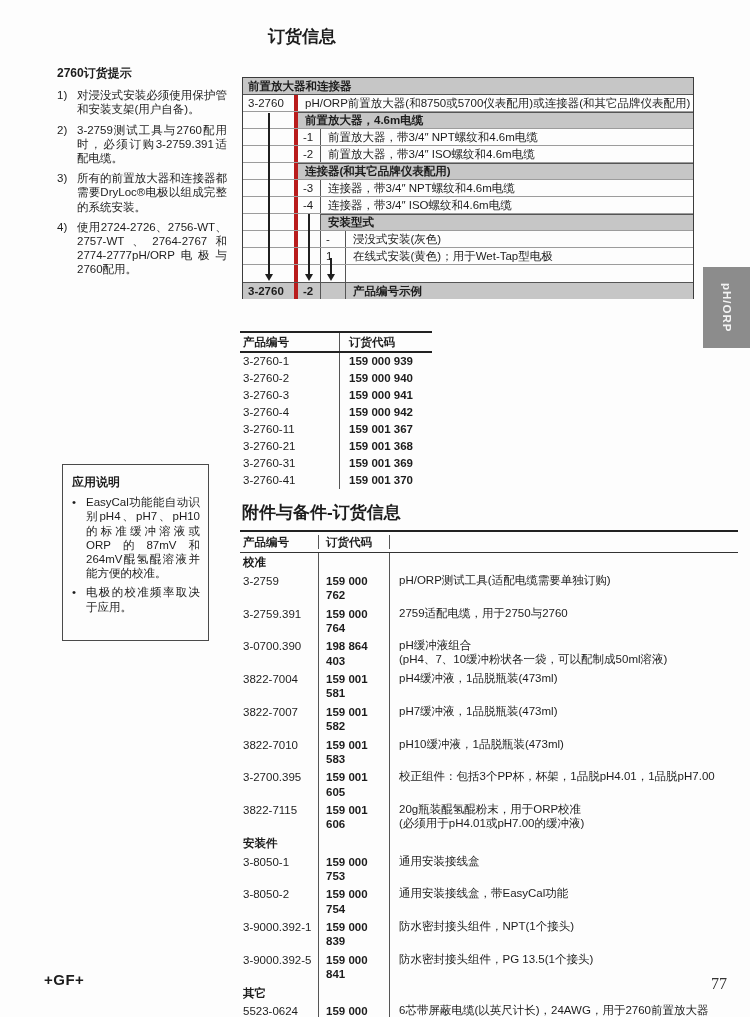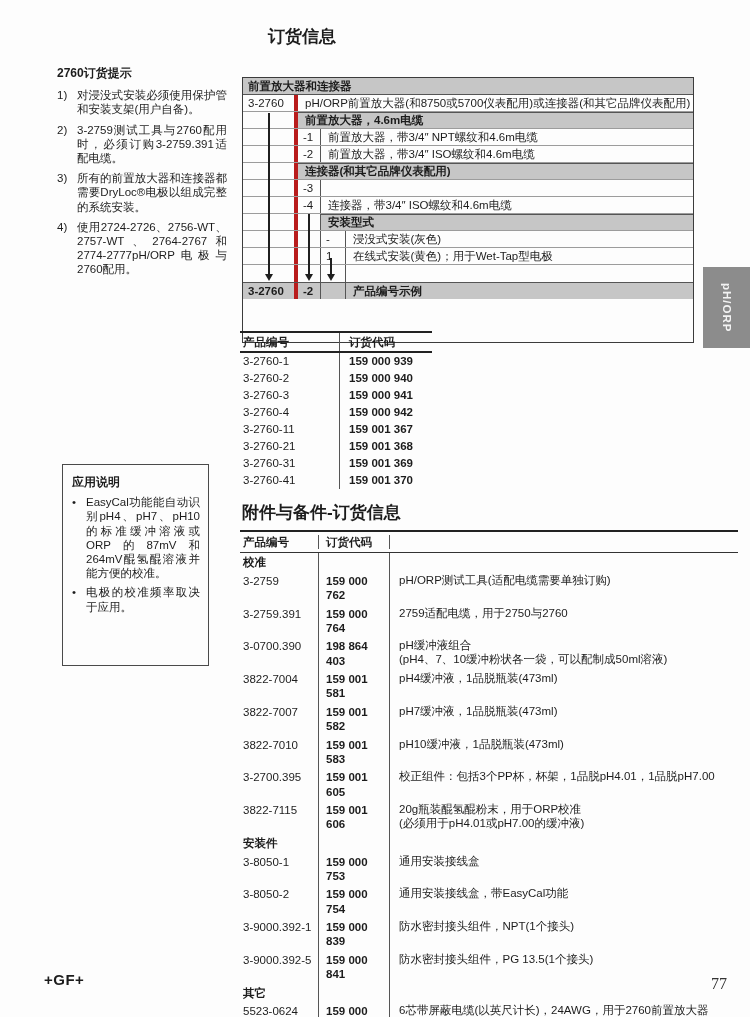--- a/index.html
+++ b/index.html
@@ -13,29 +13,29 @@
   .h1 { position:absolute; font-size:17px; font-weight:700; line-height:20px; }
 
   
   .notes { position:absolute; left:57px; top:66px; width:170px; }
   .notes-title { font-weight:700; font-size:12px; margin-bottom:8px; }
   .note { display:flex; margin-bottom:6px; }
   .note-num { width:20px; flex:none; }
   .note-text { flex:1; text-align:justify; }
 
   
-  .app-box { position:absolute; left:62px; top:464px; width:147px; height:202px;
+  .app-box { position:absolute; left:62px; top:464px; width:147px; height:177px;
     border:1px solid #4a4a4a; padding:10px 8px 0 9px; background:#fdfdfd; }
   .app-title { font-weight:700; font-size:12px; margin-bottom:6px; }
   .bullet { display:flex; margin-bottom:5px; }
   .b-mark { width:14px; flex:none; }
   .b-text { flex:1; text-align:justify; }
 
   
-  .order-table { position:absolute; left:242px; top:77px; width:452px; height:266px;
+  .order-table { position:absolute; left:242px; top:77px; width:452px; height:222px;
     border:1px solid #3c3c3c; }
   .ot-row { position:absolute; left:0; right:0; display:flex; align-items:stretch;
     border-bottom:1px solid #9c9c9c; background:#fdfdfd; }
   .ot-row.band { background:#c6c6c6; font-weight:700; border-bottom:1px solid #555; }
   .ot-row.graybottom { background:#c6c6c6; font-weight:700; border-bottom:none; border-top:1px solid #555; }
   .cell { display:flex; align-items:center; padding-left:5px; }
   .oc1 { width:55px; flex:none; border-right:4px solid #b91c1c;text-align:center; }
   .oc2 { width:23px; flex:none; border-right:1px solid #555; }
   .oc3 { width:25px; flex:none; border-right:1px solid #555; }
   .orest { flex:1; padding-left:7px; }
@@ -140,20 +140,21 @@
       <div class="cell oc2">-2</div>
       <div class="cell orest">前置放大器，带3/4″ ISO螺纹和4.6m电缆</div>
     </div>
     <div class="ot-row" style="top:85px; height:17px;">
       <div class="cell oc1"></div>
       <div class="bandcell">连接器(和其它品牌仪表配用)</div>
     </div>
     <div class="ot-row" style="top:102px; height:17px;">
       <div class="cell oc1"></div>
       <div class="cell oc2">-3</div>
+      <div class="cell orest">连接器，带3/4″ NPT螺纹和4.6m电缆</div>
     </div>
     <div class="ot-row" style="top:119px; height:17px;">
       <div class="cell oc1"></div>
       <div class="cell oc2">-4</div>
       <div class="cell orest">连接器，带3/4″ ISO螺纹和4.6m电缆</div>
     </div>
     <div class="ot-row" style="top:136px; height:17px;">
       <div class="cell oc1"></div>
       <div class="cell oc2"></div>
       <div class="bandcell">安装型式</div>

